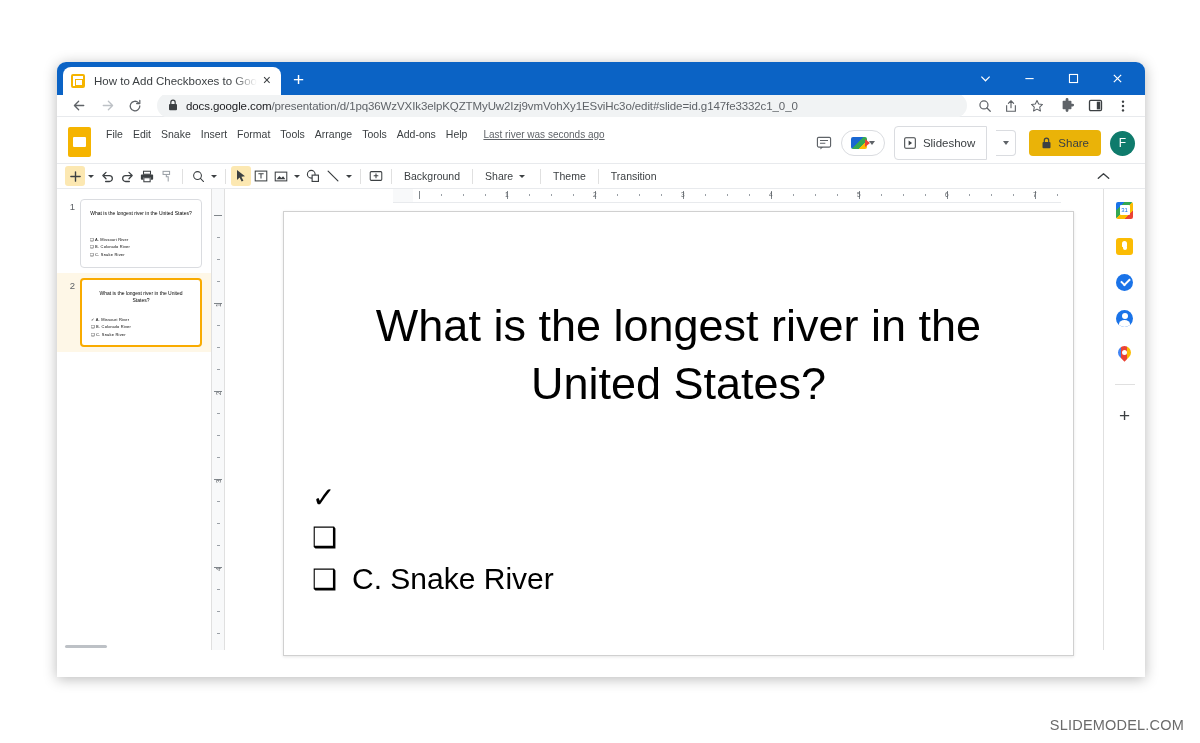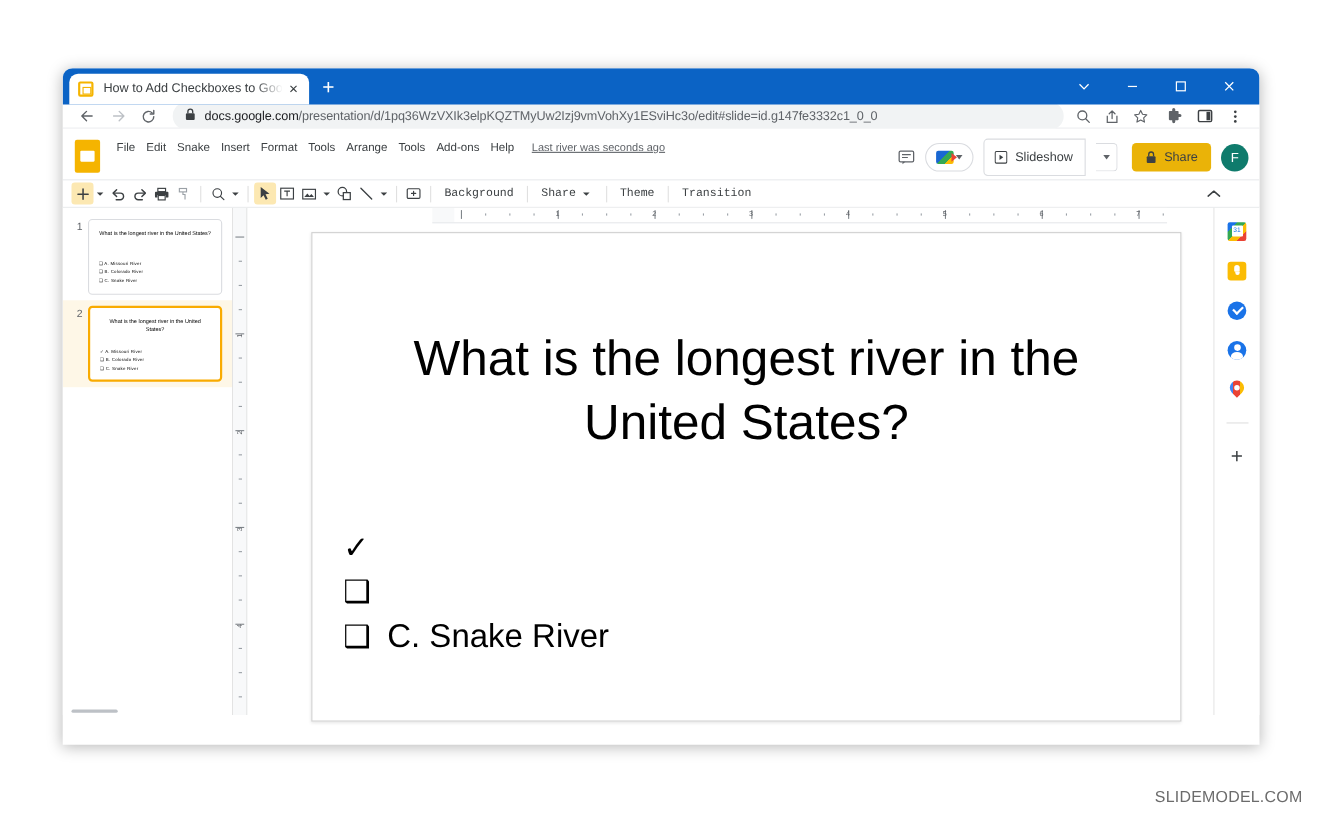--- a/index.html
+++ b/index.html
@@ -219,21 +219,21 @@
     display: flex; align-items: center; justify-content: center;
     color: #3c4043;
     padding: 0 2px;
     border-radius: 3px;
   }
   .tb.active { background: #fce8b2; }
   .tb-caret { width:0;height:0;border-left:3px solid transparent;border-right:3px solid transparent;border-top:3.5px solid #3c4043;margin:0 3px; }
   .tb-sep { width:1px; height:15px; background:#e0e0e0; margin: 0 5px; }
   .tb-text {
     font-size: 10.5px; color: #3c4043;
-    padding: 2px 7px; display: flex; align-items: center; gap: 3px; font-family: Liberation Mono, monospace;
+    padding: 2px 7px; display: flex; align-items: center; gap: 3px;
   }
   .tb-collapse { position: absolute; right: 32px; color:#3c4043; }
 
   
   .workarea {
     position: relative;
     height: 462px;
     display: flex;
     background: #ffffff;
     border-top: 1px solid #e8eaed;

